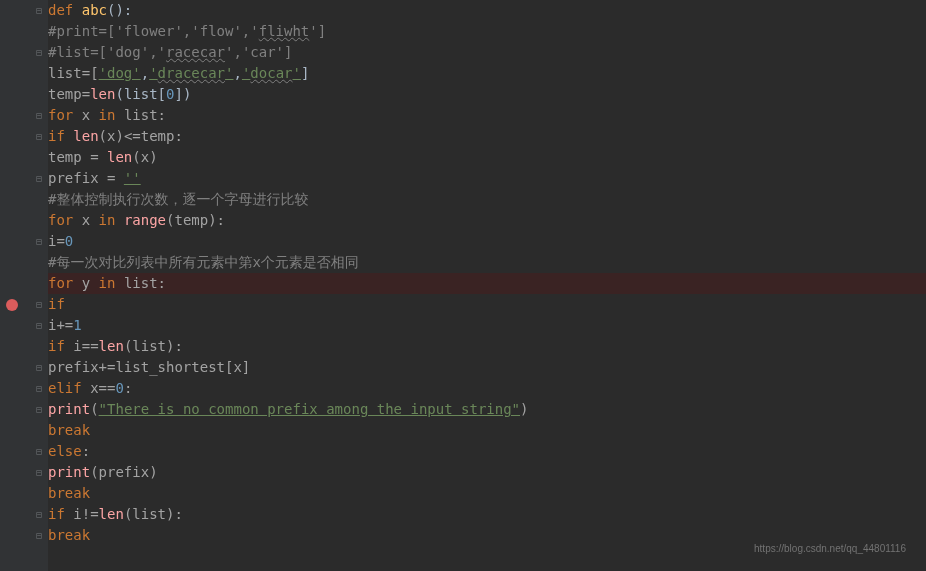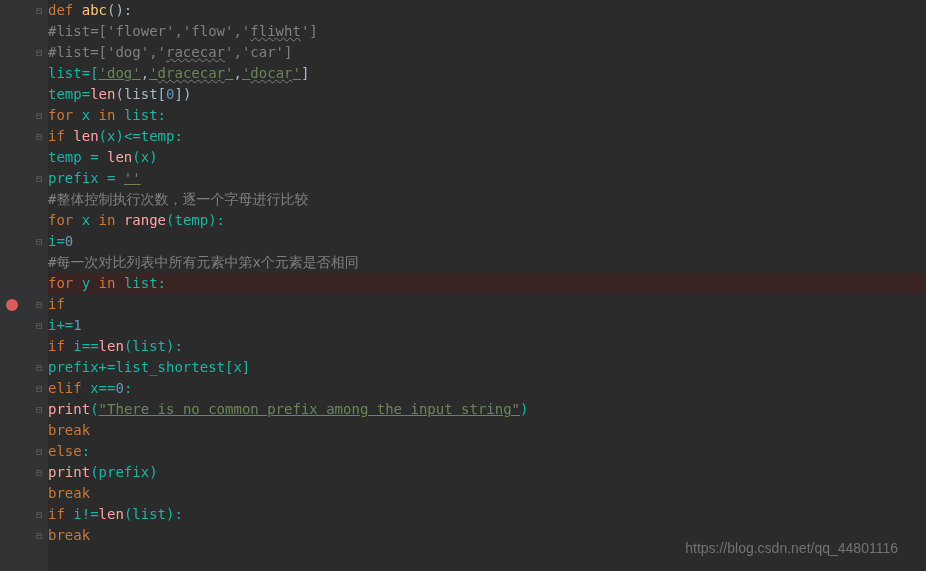--- a/index.html
+++ b/index.html
@@ -62,32 +62,32 @@
   .breakpoint-line {
     background: #3a2323;
   }
   .kw { color: #cc7832; }
   .fn { color: #ffc66d; }
   .str { color: #6a8759; text-decoration: underline; }
   .num { color: #6897bb; }
   .cmt { color: #808080; }
   .op { color: #a9b7c6; }
   .builtin { color: #fca5a5; }
-  .ident { color: #14b8a6; }
+  .ident { color: #a3a3a3; }
   .wavy {
     text-decoration: underline wavy #808080;
     text-decoration-thickness: 1px;
   }
   .watermark {
     position: absolute;
     bottom: 12px;
-    right: 28px;
+    right: 20px;
     color: #7a7a7a;
     font-family: Arial, sans-serif;
-    font-size: 14px;
+    font-size: 10px;
     opacity: 0.9;
   }
 </style>
 </head>
 <body>
 
 <div class="editor">
   <div class="gutter">
     <div class="gutter-line">
         <span class="fold-icon">⊟</span>
@@ -144,21 +144,21 @@
         <span class="fold-icon">⊟</span>
       </div>
     <div class="gutter-line">
         <span class="fold-icon">⊟</span>
       </div>
     <div class="gutter-line"></div>
   </div>
 
   <div class="code-area">
     <div class="code-line"><span class="kw">def </span><span class="fn">abc</span><span class="op">():</span></div>
-    <div class="code-line">    <span class="cmt">#list=['flower','flow','</span><span class="cmt wavy">fliwht</span><span class="cmt">']</span></div>
+    <div class="code-line">    <span class="cmt">#print=['flower','flow','</span><span class="cmt wavy">fliwht</span><span class="cmt">']</span></div>
     <div class="code-line">    <span class="cmt">#list=['dog','</span><span class="cmt wavy">racecar</span><span class="cmt">','car']</span></div>
     <div class="code-line">    <span class="ident">list=[</span><span class="str">'dog'</span><span class="op">,</span><span class="str">'</span><span class="str wavy">dracecar</span><span class="str">'</span><span class="op">,</span><span class="str">'</span><span class="str wavy">docar</span><span class="str">'</span><span class="op">]</span></div>
     <div class="code-line">    <span class="ident">temp=</span><span class="builtin">len</span><span class="op">(list[</span><span class="num">0</span><span class="op">])</span></div>
     <div class="code-line">    <span class="kw">for </span><span class="ident">x </span><span class="kw">in </span><span class="ident">list:</span></div>
     <div class="code-line">        <span class="kw">if </span><span class="builtin">len</span><span class="ident">(x)&lt;=temp:</span></div>
     <div class="code-line">            <span class="ident">temp = </span><span class="builtin">len</span><span class="ident">(x)</span></div>
     <div class="code-line">    <span class="ident">prefix = </span><span class="str">''</span></div>
     <div class="code-line">    <span class="cmt">#整体控制执行次数，逐一个字母进行比较</span></div>
     <div class="code-line">    <span class="kw">for </span><span class="ident">x </span><span class="kw">in </span><span class="builtin">range</span><span class="ident">(temp):</span></div>
     <div class="code-line">        <span class="ident">i=</span><span class="num">0</span></div>

